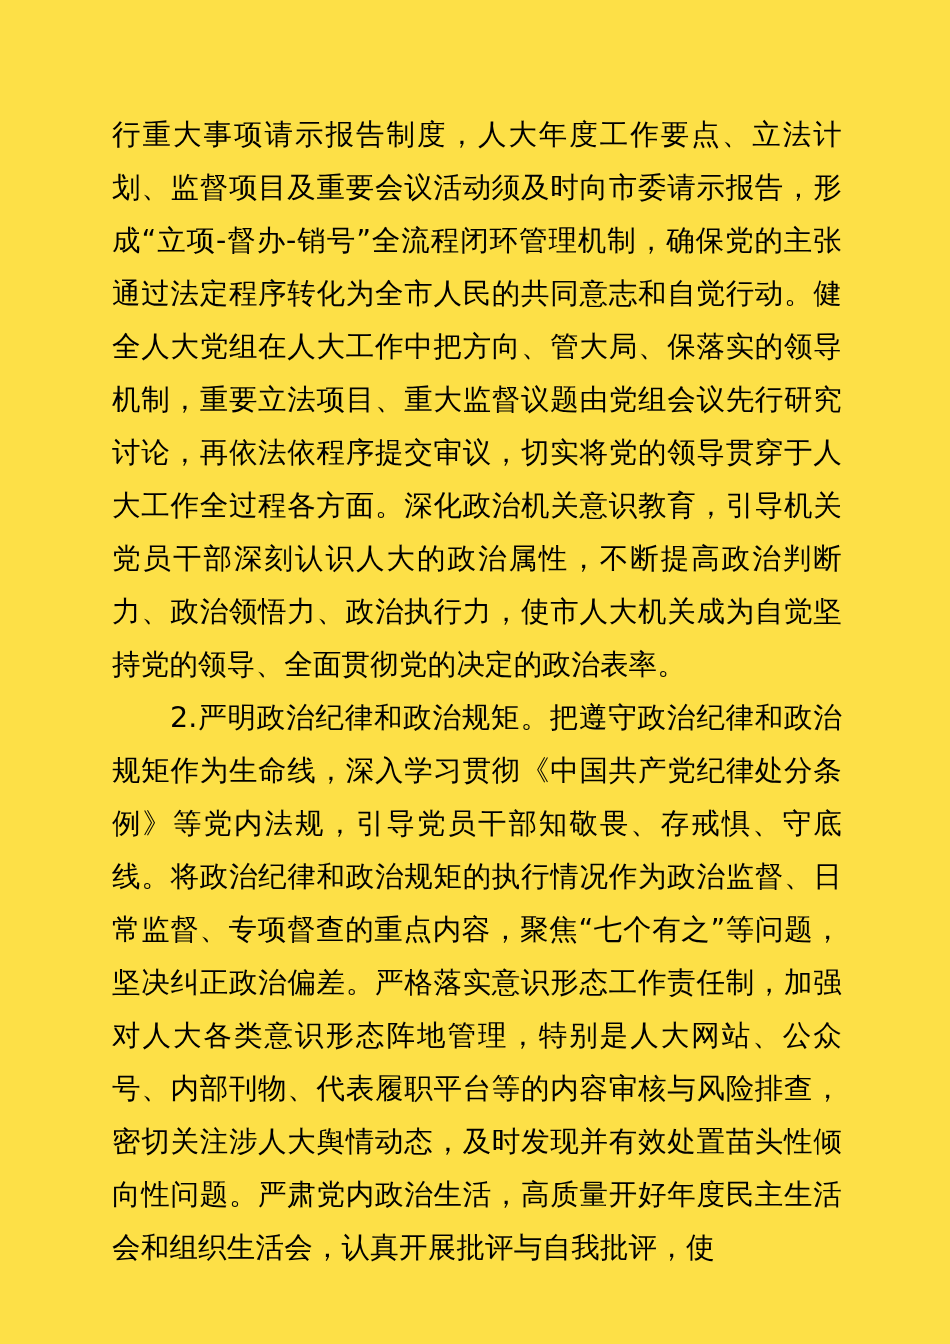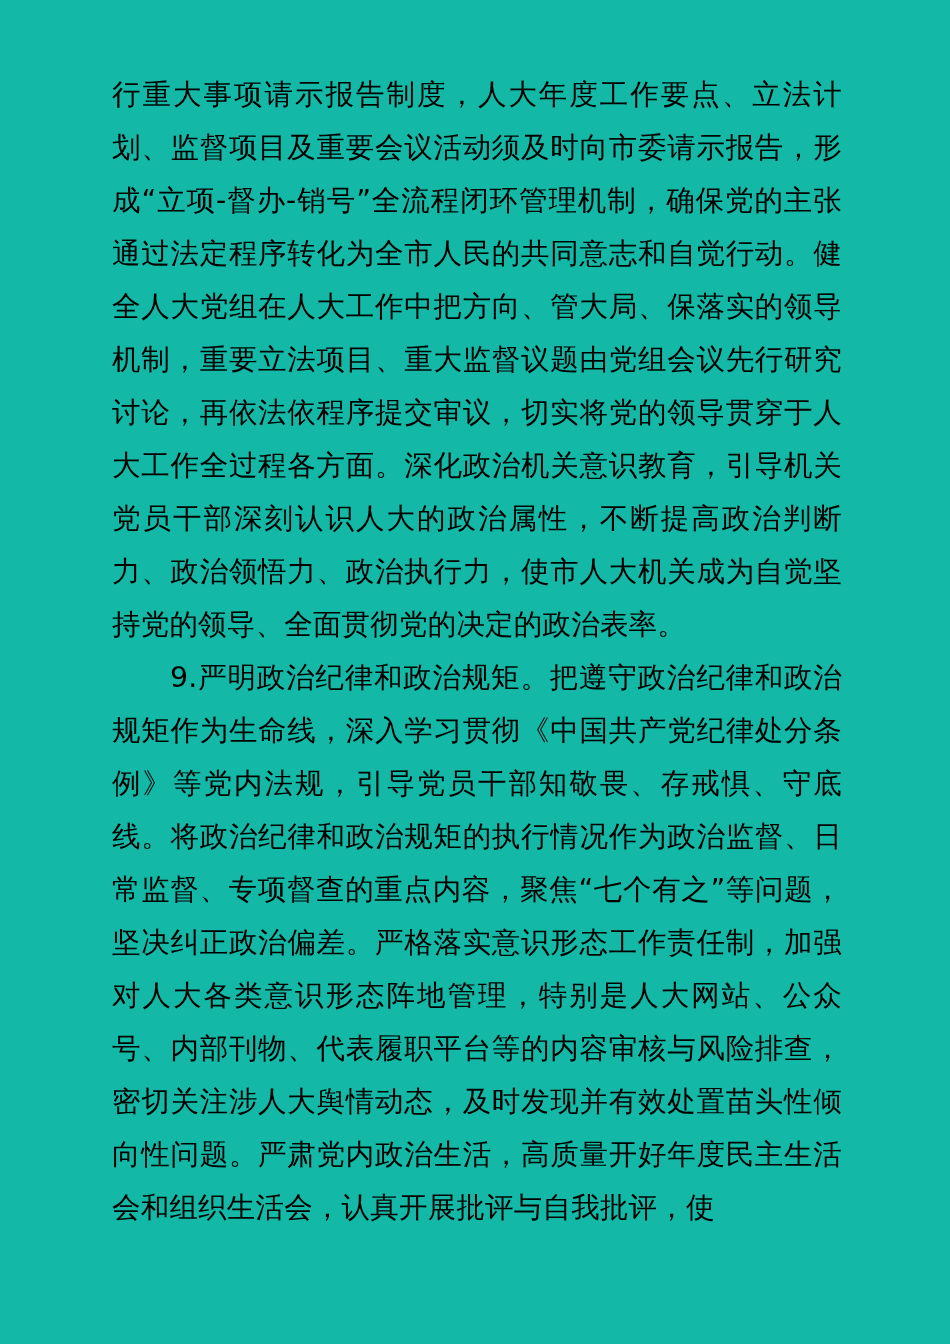--- a/index.html
+++ b/index.html
@@ -11,23 +11,23 @@
     width: 950px;
     height: 1344px;
     font-family: "DejaVu Sans", "Liberation Sans", sans-serif;
     color: #000000;
     overflow: hidden;
   }
   .page {
     position: relative;
     width: 950px;
     height: 1344px;
-    background: #14b8a6;
+    background: #fde047;
     box-sizing: border-box;
-    padding: 68px 108px 90px 112px;
+    padding: 108px 108px 90px 112px;
   }
   .doc-body {
     font-size: 28.5px;
     line-height: 53px;
     letter-spacing: 0.2px;
     text-align: justify;
     text-justify: inter-ideograph;
   }
   .para {
     margin: 0;
@@ -39,15 +39,15 @@
   .para.indent {
     text-indent: 58px;
   }
 </style>
 </head>
 <body>
 
 <div class="page">
   <div class="doc-body">
     <p class="para">行重大事项请示报告制度，人大年度工作要点、立法计划、监督项目及重要会议活动须及时向市委请示报告，形成“立项-督办-销号”全流程闭环管理机制，确保党的主张通过法定程序转化为全市人民的共同意志和自觉行动。健全人大党组在人大工作中把方向、管大局、保落实的领导机制，重要立法项目、重大监督议题由党组会议先行研究讨论，再依法依程序提交审议，切实将党的领导贯穿于人大工作全过程各方面。深化政治机关意识教育，引导机关党员干部深刻认识人大的政治属性，不断提高政治判断力、政治领悟力、政治执行力，使市人大机关成为自觉坚持党的领导、全面贯彻党的决定的政治表率。</p>
-    <p class="para indent">9.严明政治纪律和政治规矩。把遵守政治纪律和政治规矩作为生命线，深入学习贯彻《中国共产党纪律处分条例》等党内法规，引导党员干部知敬畏、存戒惧、守底线。将政治纪律和政治规矩的执行情况作为政治监督、日常监督、专项督查的重点内容，聚焦“七个有之”等问题，坚决纠正政治偏差。严格落实意识形态工作责任制，加强对人大各类意识形态阵地管理，特别是人大网站、公众号、内部刊物、代表履职平台等的内容审核与风险排查，密切关注涉人大舆情动态，及时发现并有效处置苗头性倾向性问题。严肃党内政治生活，高质量开好年度民主生活会和组织生活会，认真开展批评与自我批评，使</p>
+    <p class="para indent">2.严明政治纪律和政治规矩。把遵守政治纪律和政治规矩作为生命线，深入学习贯彻《中国共产党纪律处分条例》等党内法规，引导党员干部知敬畏、存戒惧、守底线。将政治纪律和政治规矩的执行情况作为政治监督、日常监督、专项督查的重点内容，聚焦“七个有之”等问题，坚决纠正政治偏差。严格落实意识形态工作责任制，加强对人大各类意识形态阵地管理，特别是人大网站、公众号、内部刊物、代表履职平台等的内容审核与风险排查，密切关注涉人大舆情动态，及时发现并有效处置苗头性倾向性问题。严肃党内政治生活，高质量开好年度民主生活会和组织生活会，认真开展批评与自我批评，使</p>
   </div>
 </div>
 
 </body></html>

